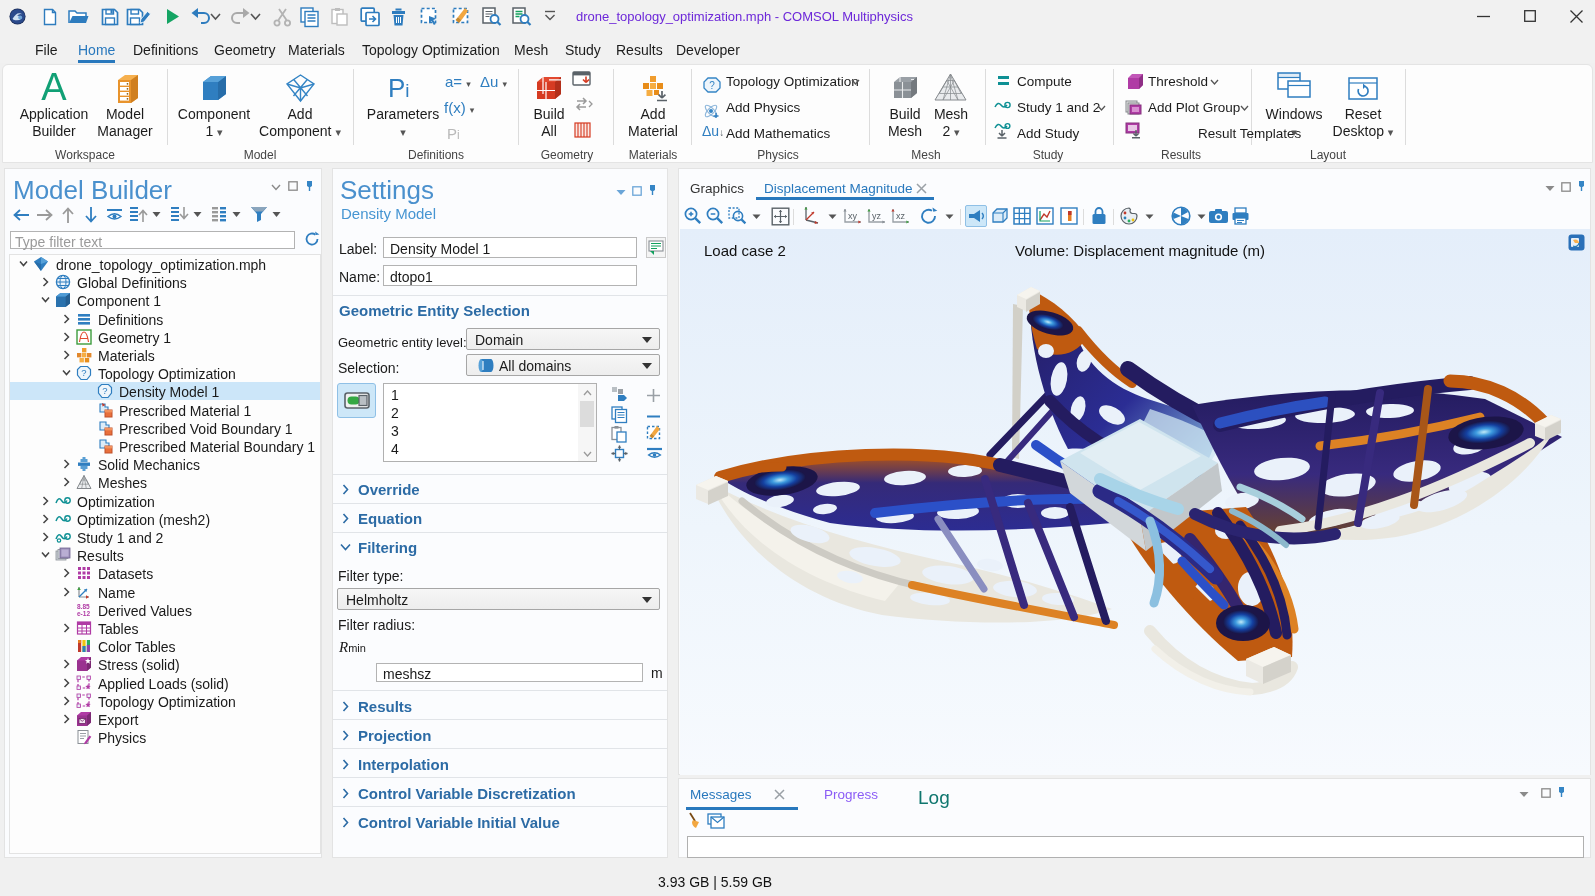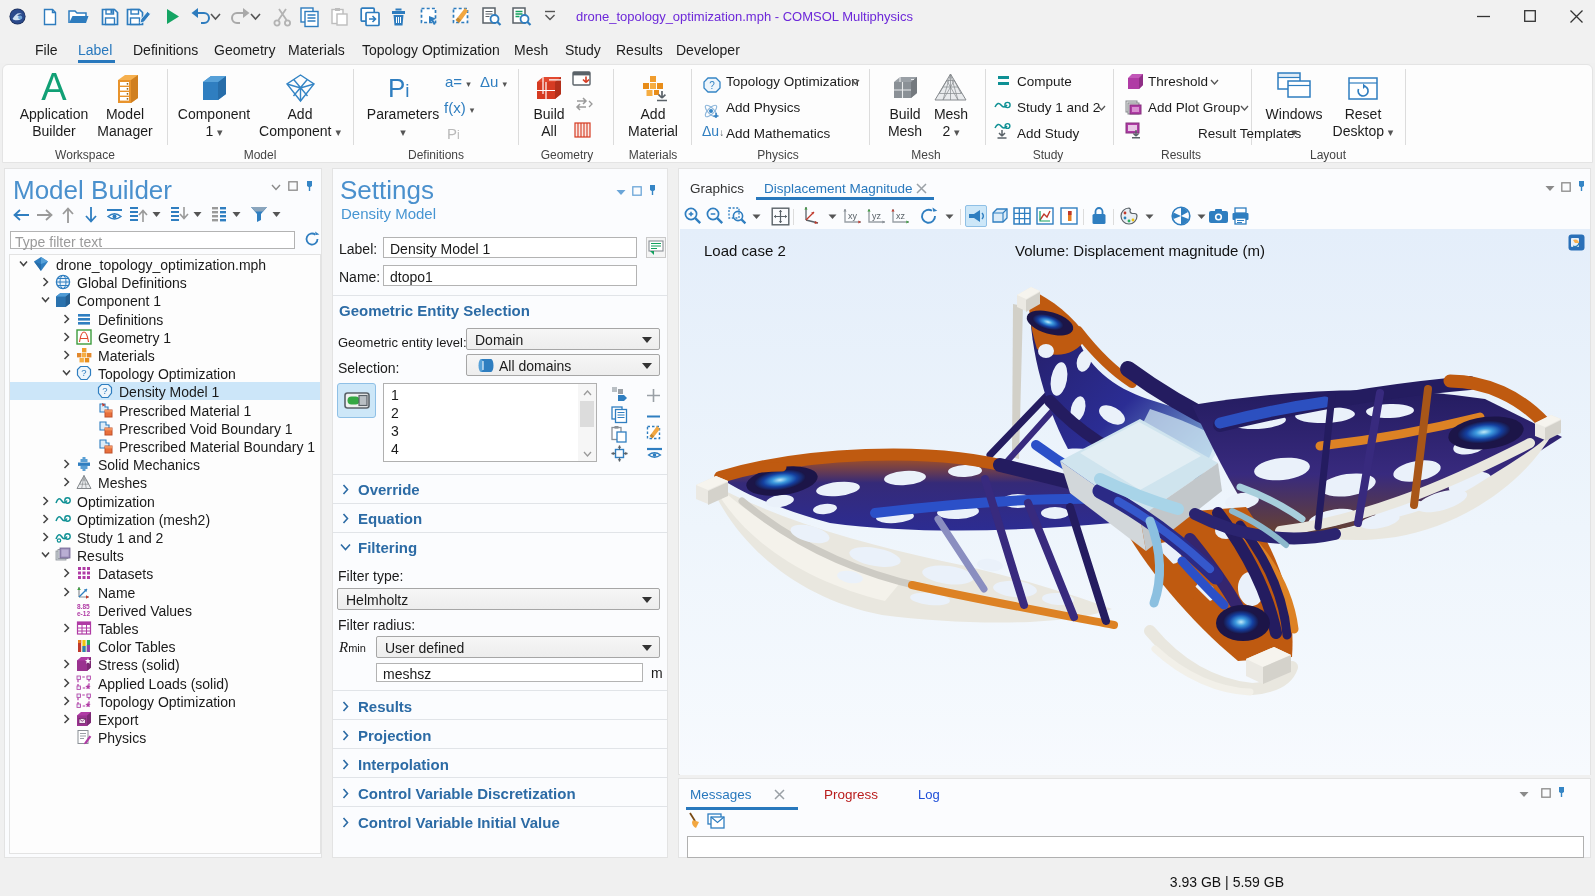--- a/index.html
+++ b/index.html
@@ -131,21 +131,21 @@
     </svg>
 <svg class="icon" style="left:1524px;top:10px" width="12" height="12" viewBox="0 0 12 12">
       <rect x="0.7" y="0.7" width="10.6" height="10.6" fill="none" stroke="#333" stroke-width="1.3"></rect>
     </svg>
 <svg class="icon" style="left:1570px;top:10px" width="13" height="13" viewBox="0 0 13 13">
       <path d="M0.5 0.5 L12.5 12.5 M12.5 0.5 L0.5 12.5" stroke="#333" stroke-width="1.3"></path>
     </svg>
 </div>
 <div id="menubar">
 <div class="menuitem" style="left:35px">File</div>
-<div class="menuitem" style="left:78px;color:#2878bd">Label</div>
+<div class="menuitem" style="left:78px;color:#2878bd">Home</div>
 <div class="abs" style="left:78px;top:27px;width:37px;height:3px;background:#2878bd"></div>
 <div class="menuitem" style="left:133px">Definitions</div>
 <div class="menuitem" style="left:214px">Geometry</div>
 <div class="menuitem" style="left:288px">Materials</div>
 <div class="menuitem" style="left:362px">Topology Optimization</div>
 <div class="menuitem" style="left:514px">Mesh</div>
 <div class="menuitem" style="left:565px">Study</div>
 <div class="menuitem" style="left:616px">Results</div>
 <div class="menuitem" style="left:676px">Developer</div>
 </div>
@@ -792,24 +792,20 @@
       <path d="M1 1.5 L5.5 6.5 L10 1.5" fill="none" stroke="#2c6ba5" stroke-width="1.6"></path>
     </svg>
 <div class="seclbl abs" style="left:25px;top:370px">Filtering</div>
 <div class="abs" style="left:5px;top:399px;font-size:14px">Filter type:</div>
 <div class="combo" style="left:4px;top:419px;width:323px">
       <span class="ctext">Helmholtz</span>
       <span class="carr"></span>
     </div>
 <div class="abs" style="left:5px;top:448px;font-size:14px">Filter radius:</div>
 <div class="abs" style="left:6px;top:470px;font-size:15px;font-family:'Liberation Serif',serif;font-style:italic">R<span style="font-size:11px;font-style:normal;font-family:'Liberation Sans'">min</span></div>
-<div class="combo" style="left:43px;top:467px;width:284px">
-      <span class="ctext">User defined</span>
-      <span class="carr"></span>
-    </div>
 <div class="input" style="left:43px;top:494px;width:267px;height:19px">
       <span style="position:absolute;left:6px;top:2px">meshsz</span>
     </div>
 <div class="abs" style="left:318px;top:496px;font-size:14px">m</div>
 <div class="sep-h" style="top:521px"></div>
 <svg class="icon" style="left:9px;top:532px" width="7" height="11" viewBox="0 0 7 11">
       <path d="M1.5 1 L5.5 5.5 L1.5 10" fill="none" stroke="#2c6ba5" stroke-width="1.6"></path>
     </svg>
     <div class="seclbl abs" style="left:25px;top:529px">Results</div>
 <div class="sep-h" style="top:550px"></div>
@@ -1119,22 +1115,22 @@
       <path d="M5 6 a4 4 0 0 1 6 3 l-4 0 Z" fill="#f6b04e"></path>
       <path d="M5 12 a4 4 0 0 0 6 -3" fill="none" stroke="#2980b9" stroke-width="1.4"></path>
     </svg>
 </div>
 <div class="panel" style="left:678px;top:778px;width:913px;height:80px">
 <div class="abs" style="left:11px;top:8px;font-size:13.5px;color:#2878bd">Messages</div>
 <svg class="icon" style="left:95px;top:10px" width="11" height="11" viewBox="0 0 11 11">
       <path d="M1 1 L10 10 M10 1 L1 10" stroke="#9aa0a6" stroke-width="1.5"></path>
     </svg>
 <div class="abs" style="left:7px;top:28px;width:112px;height:3px;background:#2878bd"></div>
-<div class="abs" style="left:145px;top:8px;font-size:13.5px;color:#b91c1c">Progress</div>
-<div class="abs" style="left:239px;top:8px;font-size:13px;color:#1d4ed8">Log</div>
+<div class="abs" style="left:145px;top:8px;font-size:13.5px;color:#8b5cf6">Progress</div>
+<div class="abs" style="left:239px;top:8px;font-size:19px;color:#0f766e">Log</div>
 <svg class="icon" style="left:840px;top:12px" width="10" height="7" viewBox="0 0 10 7">
       <path d="M0.5 1 L5 6 L9.5 1 Z" fill="#8a8a8a"></path>
     </svg>
 <svg class="icon" style="left:862px;top:9px" width="10" height="10" viewBox="0 0 10 10">
       <rect x="0.8" y="0.8" width="8.4" height="8.4" fill="none" stroke="#8a8a8a" stroke-width="1.3"></rect>
     </svg>
 <svg class="icon" style="left:878px;top:7px" width="9" height="12" viewBox="0 0 9 12">
       <path d="M2 1 h5 v5 l-1.5 1 h-2 L2 6 Z" fill="#3585c5"></path>
       <path d="M4.5 7 v4" stroke="#3585c5" stroke-width="1.4"></path>
     </svg>
@@ -1143,13 +1139,13 @@
       <path d="M6 8 L12 10 L9 16 Q5 14 5 10 Z" fill="#f2a741"></path>
     </svg>
 <svg class="icon" style="left:28px;top:34px" width="18" height="16" viewBox="0 0 18 16">
       <rect x="1" y="1" width="13" height="10" fill="#fff" stroke="#2f7ec0" stroke-width="1.3"></rect>
       <rect x="4" y="4" width="13" height="11" fill="#fff" stroke="#2f7ec0" stroke-width="1.3"></rect>
       <path d="M4 4 L10.5 9.5 L17 4" fill="none" stroke="#2f7ec0" stroke-width="1.2"></path>
     </svg>
 <div class="abs" style="left:8px;top:57px;width:897px;height:22px;background:#fff;border:1px solid #b0b0b0"></div>
 </div>
 <div class="abs" style="left:0;top:862px;width:1595px;height:34px;background:#f0f0f0"></div>
-<div class="abs" style="left:684px;top:874px;width:600px;text-align:right;font-size:14px;color:#111">3.93 GB | 5.59 GB</div>
+<div class="abs" style="left:658px;top:874px;width:600px;text-align:left;font-size:14px;color:#111">3.93 GB | 5.59 GB</div>
 
 </body></html>

